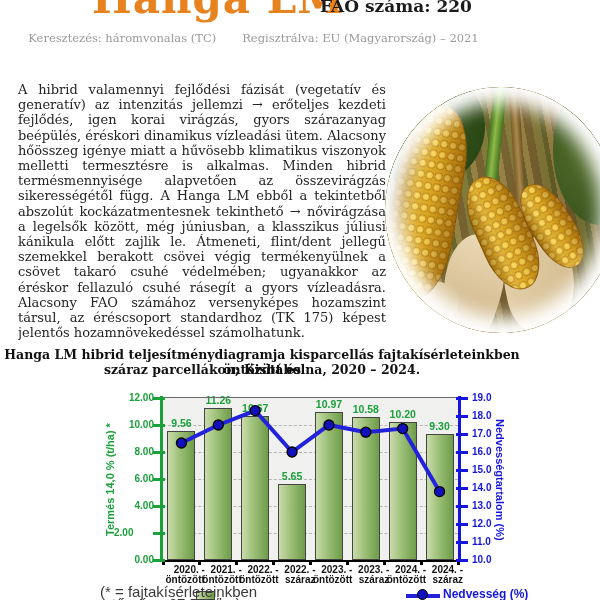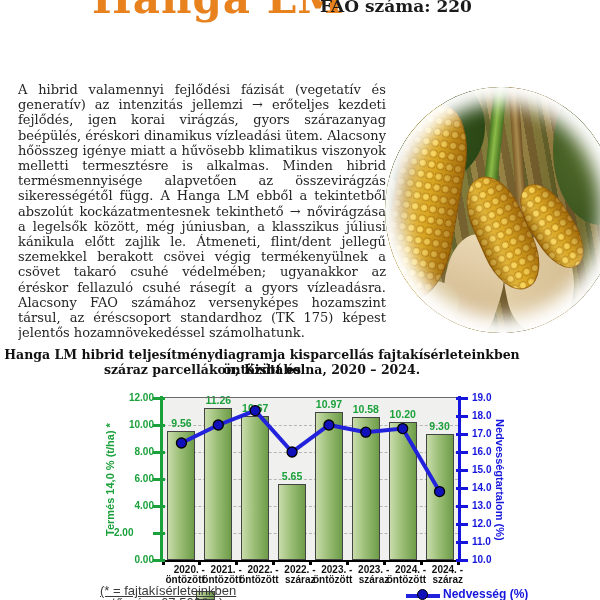--- a/index.html
+++ b/index.html
@@ -55,31 +55,32 @@
   
   .legend-swatch{position:absolute;left:196px;top:591px;width:17px;height:7px;
      background:linear-gradient(90deg,#c9dcab,#6e9d49);border:1px solid #444;}
   .legend-bar-label{position:absolute;left:218px;top:587px;font-family:"Liberation Sans",sans-serif;
      font-size:12px;font-weight:bold;color:#1ba13b;white-space:nowrap;}
   .legend-line{position:absolute;left:406px;top:594px;width:34px;height:4px;background:#2222dd;}
   .legend-dot{position:absolute;left:417px;top:589px;width:11px;height:11px;border-radius:50%;
      background:#1111bb;border:1px solid #000;box-sizing:border-box;}
   .legend-line-label{position:absolute;left:443px;top:587px;font-family:"Liberation Sans",sans-serif;
      font-size:12px;font-weight:bold;color:#1515dd;white-space:nowrap;}
-  .footnote{position:absolute;font-family:"Liberation Sans",sans-serif;font-size:13px;color:#3a3a3a;white-space:nowrap;text-decoration:underline;}
+  .footnote{position:absolute;font-family:"Liberation Sans",sans-serif;font-size:15px;color:#3a3a3a;white-space:nowrap;}
   .fn1{left:100px;top:583px;} .fn2{left:112px;top:595px;}
 </style>
 </head>
 <body>
 
 <div class="page">
 
   <div class="hero-title">Hanga LM</div>
   <div class="fao">FAO száma: 220</div>
 
+  <div class="meta meta1"><span>Keresztezés: háromvonalas (TC)</span><span class="gap"></span><span>Regisztrálva: EU (Magyarország) – 2021</span></div>
 
   <div class="bodytext">A hibrid valamennyi fejlődési fázisát (vegetatív és generatív) az intenzitás jellemzi → erőteljes kezdeti fejlődés, igen korai virágzás, gyors szárazanyag beépülés, éréskori dinamikus vízleadási ütem. Alacsony hőösszeg igénye miatt a hűvösebb klimatikus viszonyok melletti termesztésre is alkalmas. Minden hibrid termésmennyisége alapvetően az összevirágzás sikerességétől függ. A Hanga LM ebből a tekintetből abszolút kockázatmentesnek tekinthető → nővirágzása a legelsők között, még júniusban, a klasszikus júliusi kánikula előtt zajlik le. Átmeneti, flint/dent jellegű szemekkel berakott csövei végig termékenyülnek a csövet takaró csuhé védelmében; ugyanakkor az éréskor fellazuló csuhé rásegít a gyors vízleadásra. Alacsony FAO számához versenyképes hozamszint társul, az éréscsoport standardhoz (TK 175) képest jelentős hozamnövekedéssel számolhatunk.</div>
 
   <div class="photo">
     <div class="photo-stripes"></div>
     <div class="blob" style="left:-25px;top:-20px;width:125px;height:120px;background:radial-gradient(circle,#3a5c1d,#243e12);"></div>
     <div class="blob" style="left:168px;top:-12px;width:95px;height:150px;background:radial-gradient(circle,#566e2c,#36511c);"></div>
     <div class="stalk" style="left:96px;top:-10px;width:13px;height:270px;transform:rotate(6deg);background:linear-gradient(90deg,#44701e,#8cbb48 45%,#44701e);"></div>
     <div class="stalk" style="left:132px;top:-10px;width:10px;height:270px;transform:rotate(-4deg);background:linear-gradient(90deg,#7a5a28,#a98a4c 50%,#6d4f22);"></div>
     <div class="husk" style="left:58px;top:148px;width:60px;height:100px;transform:rotate(18deg);border-radius:40% 60% 30% 70%;background:linear-gradient(#ead9b5,#cdb184);"></div>

